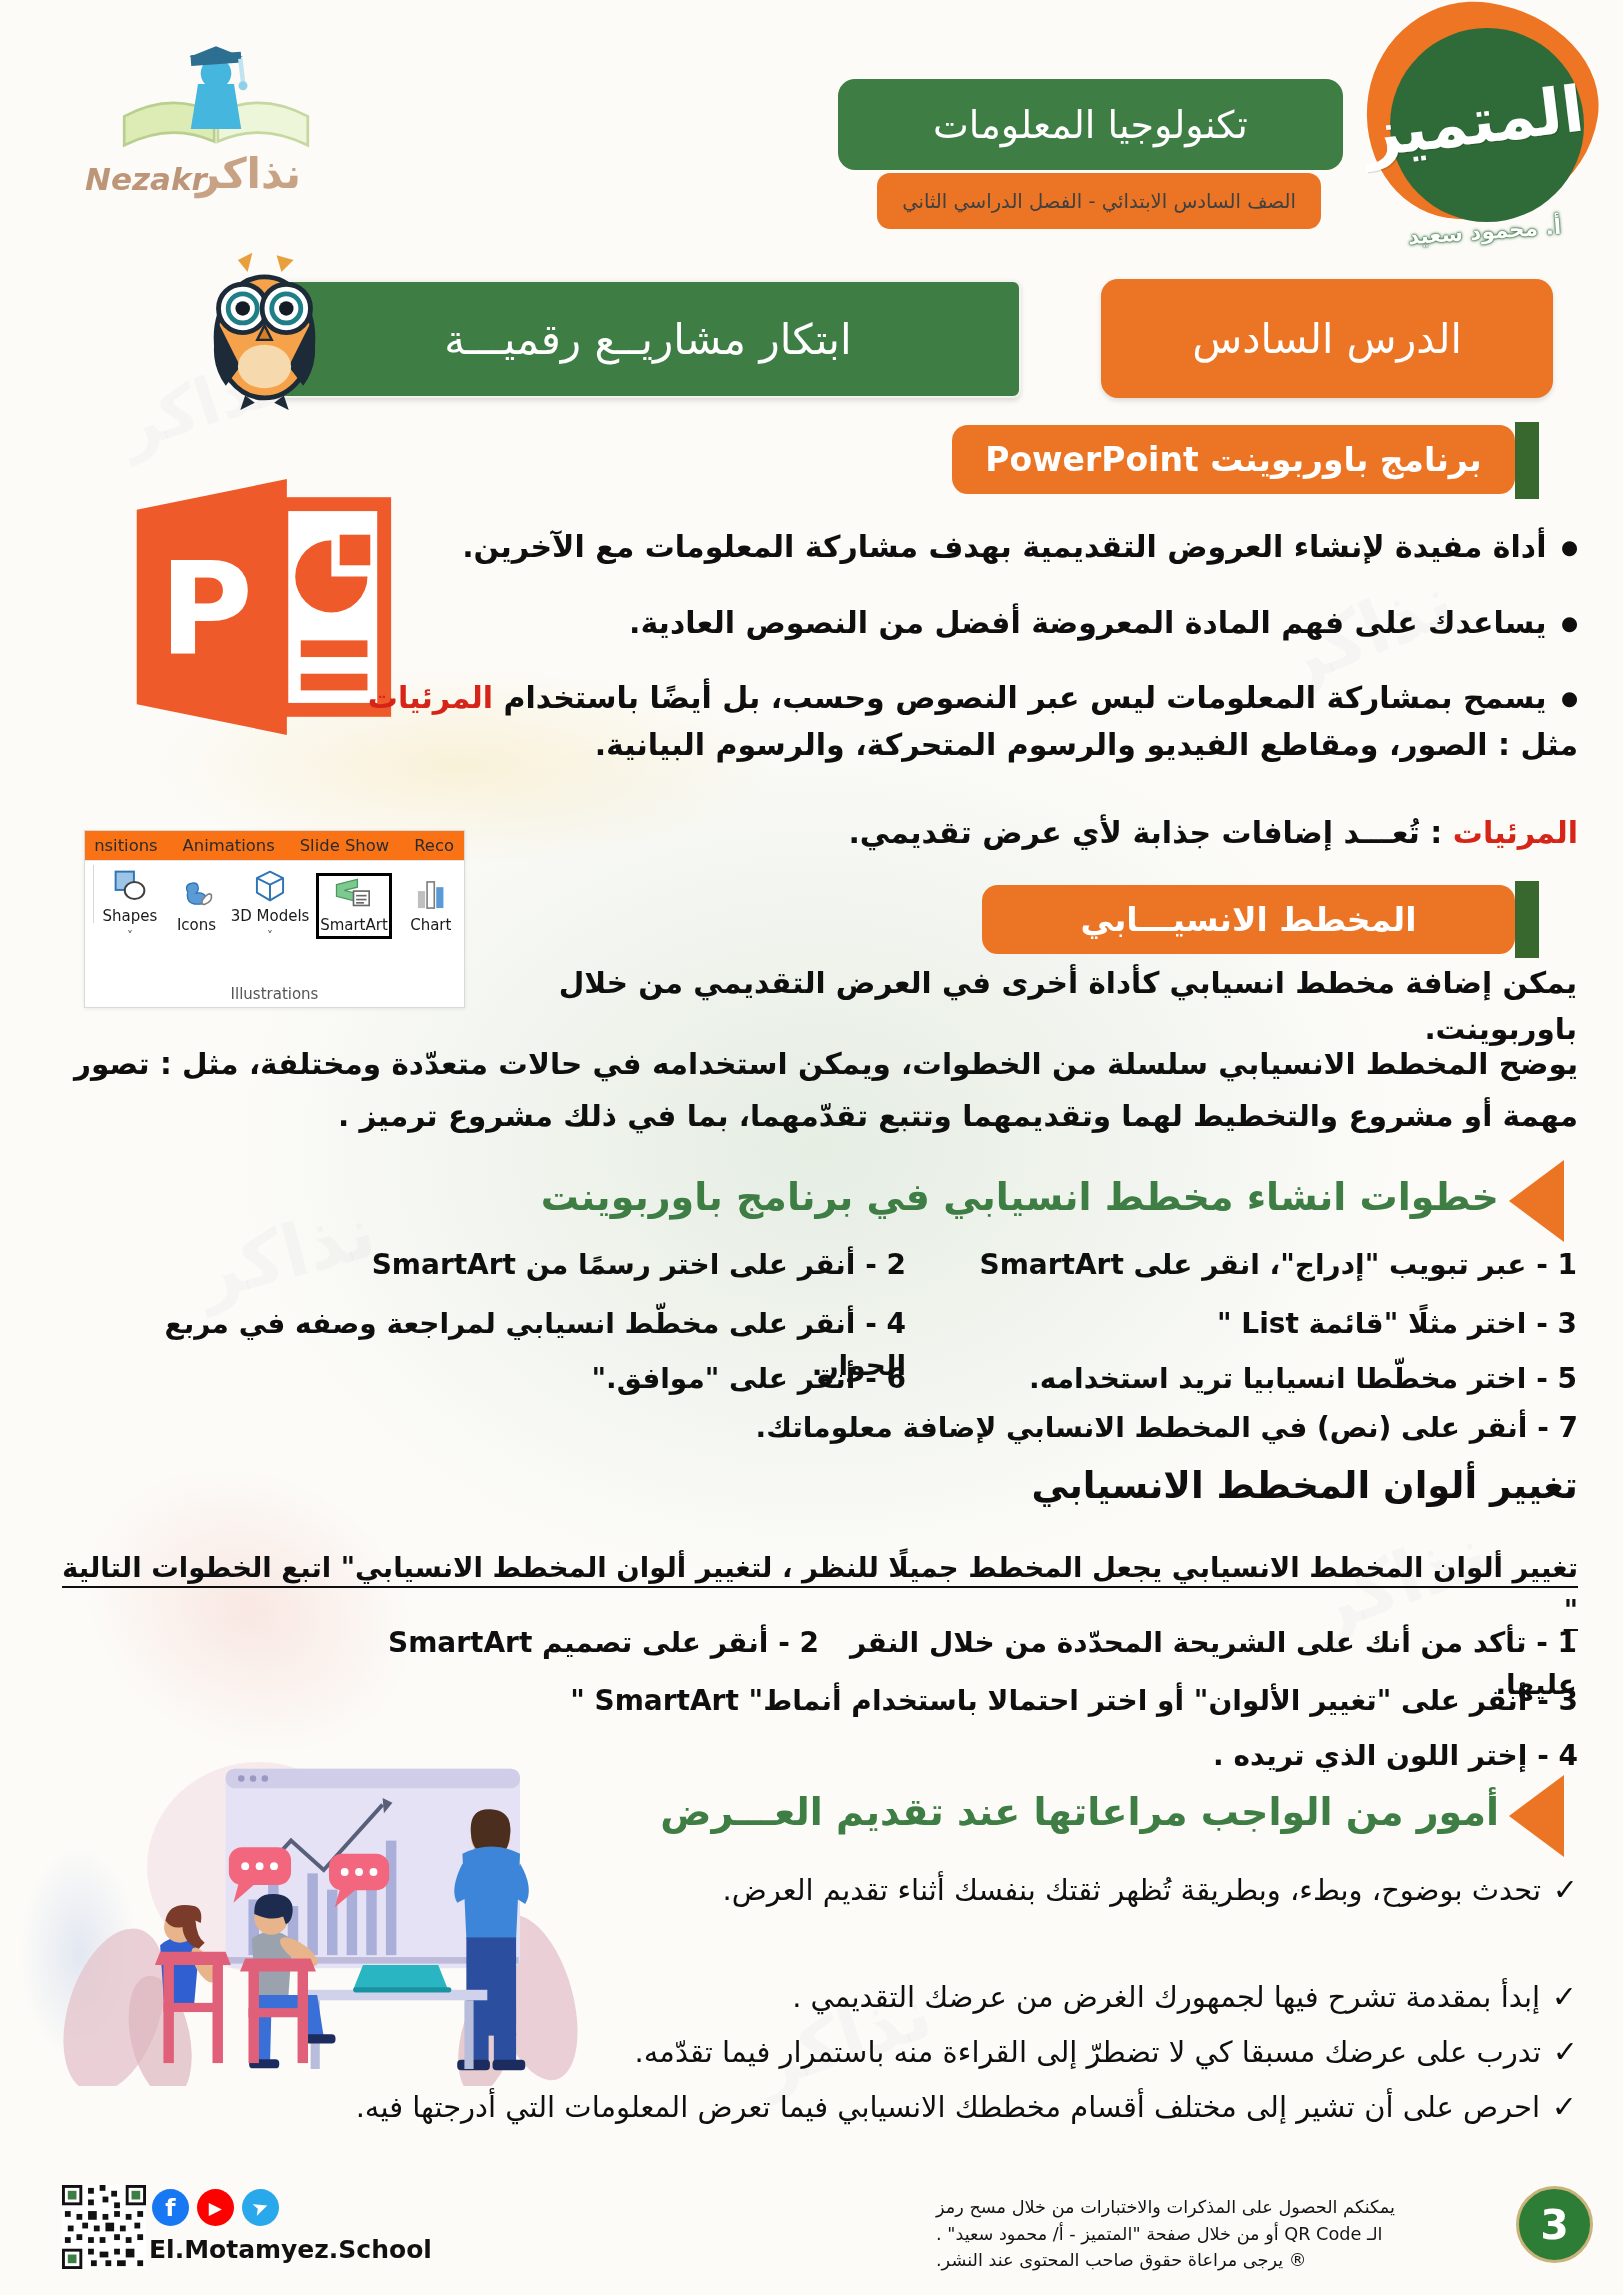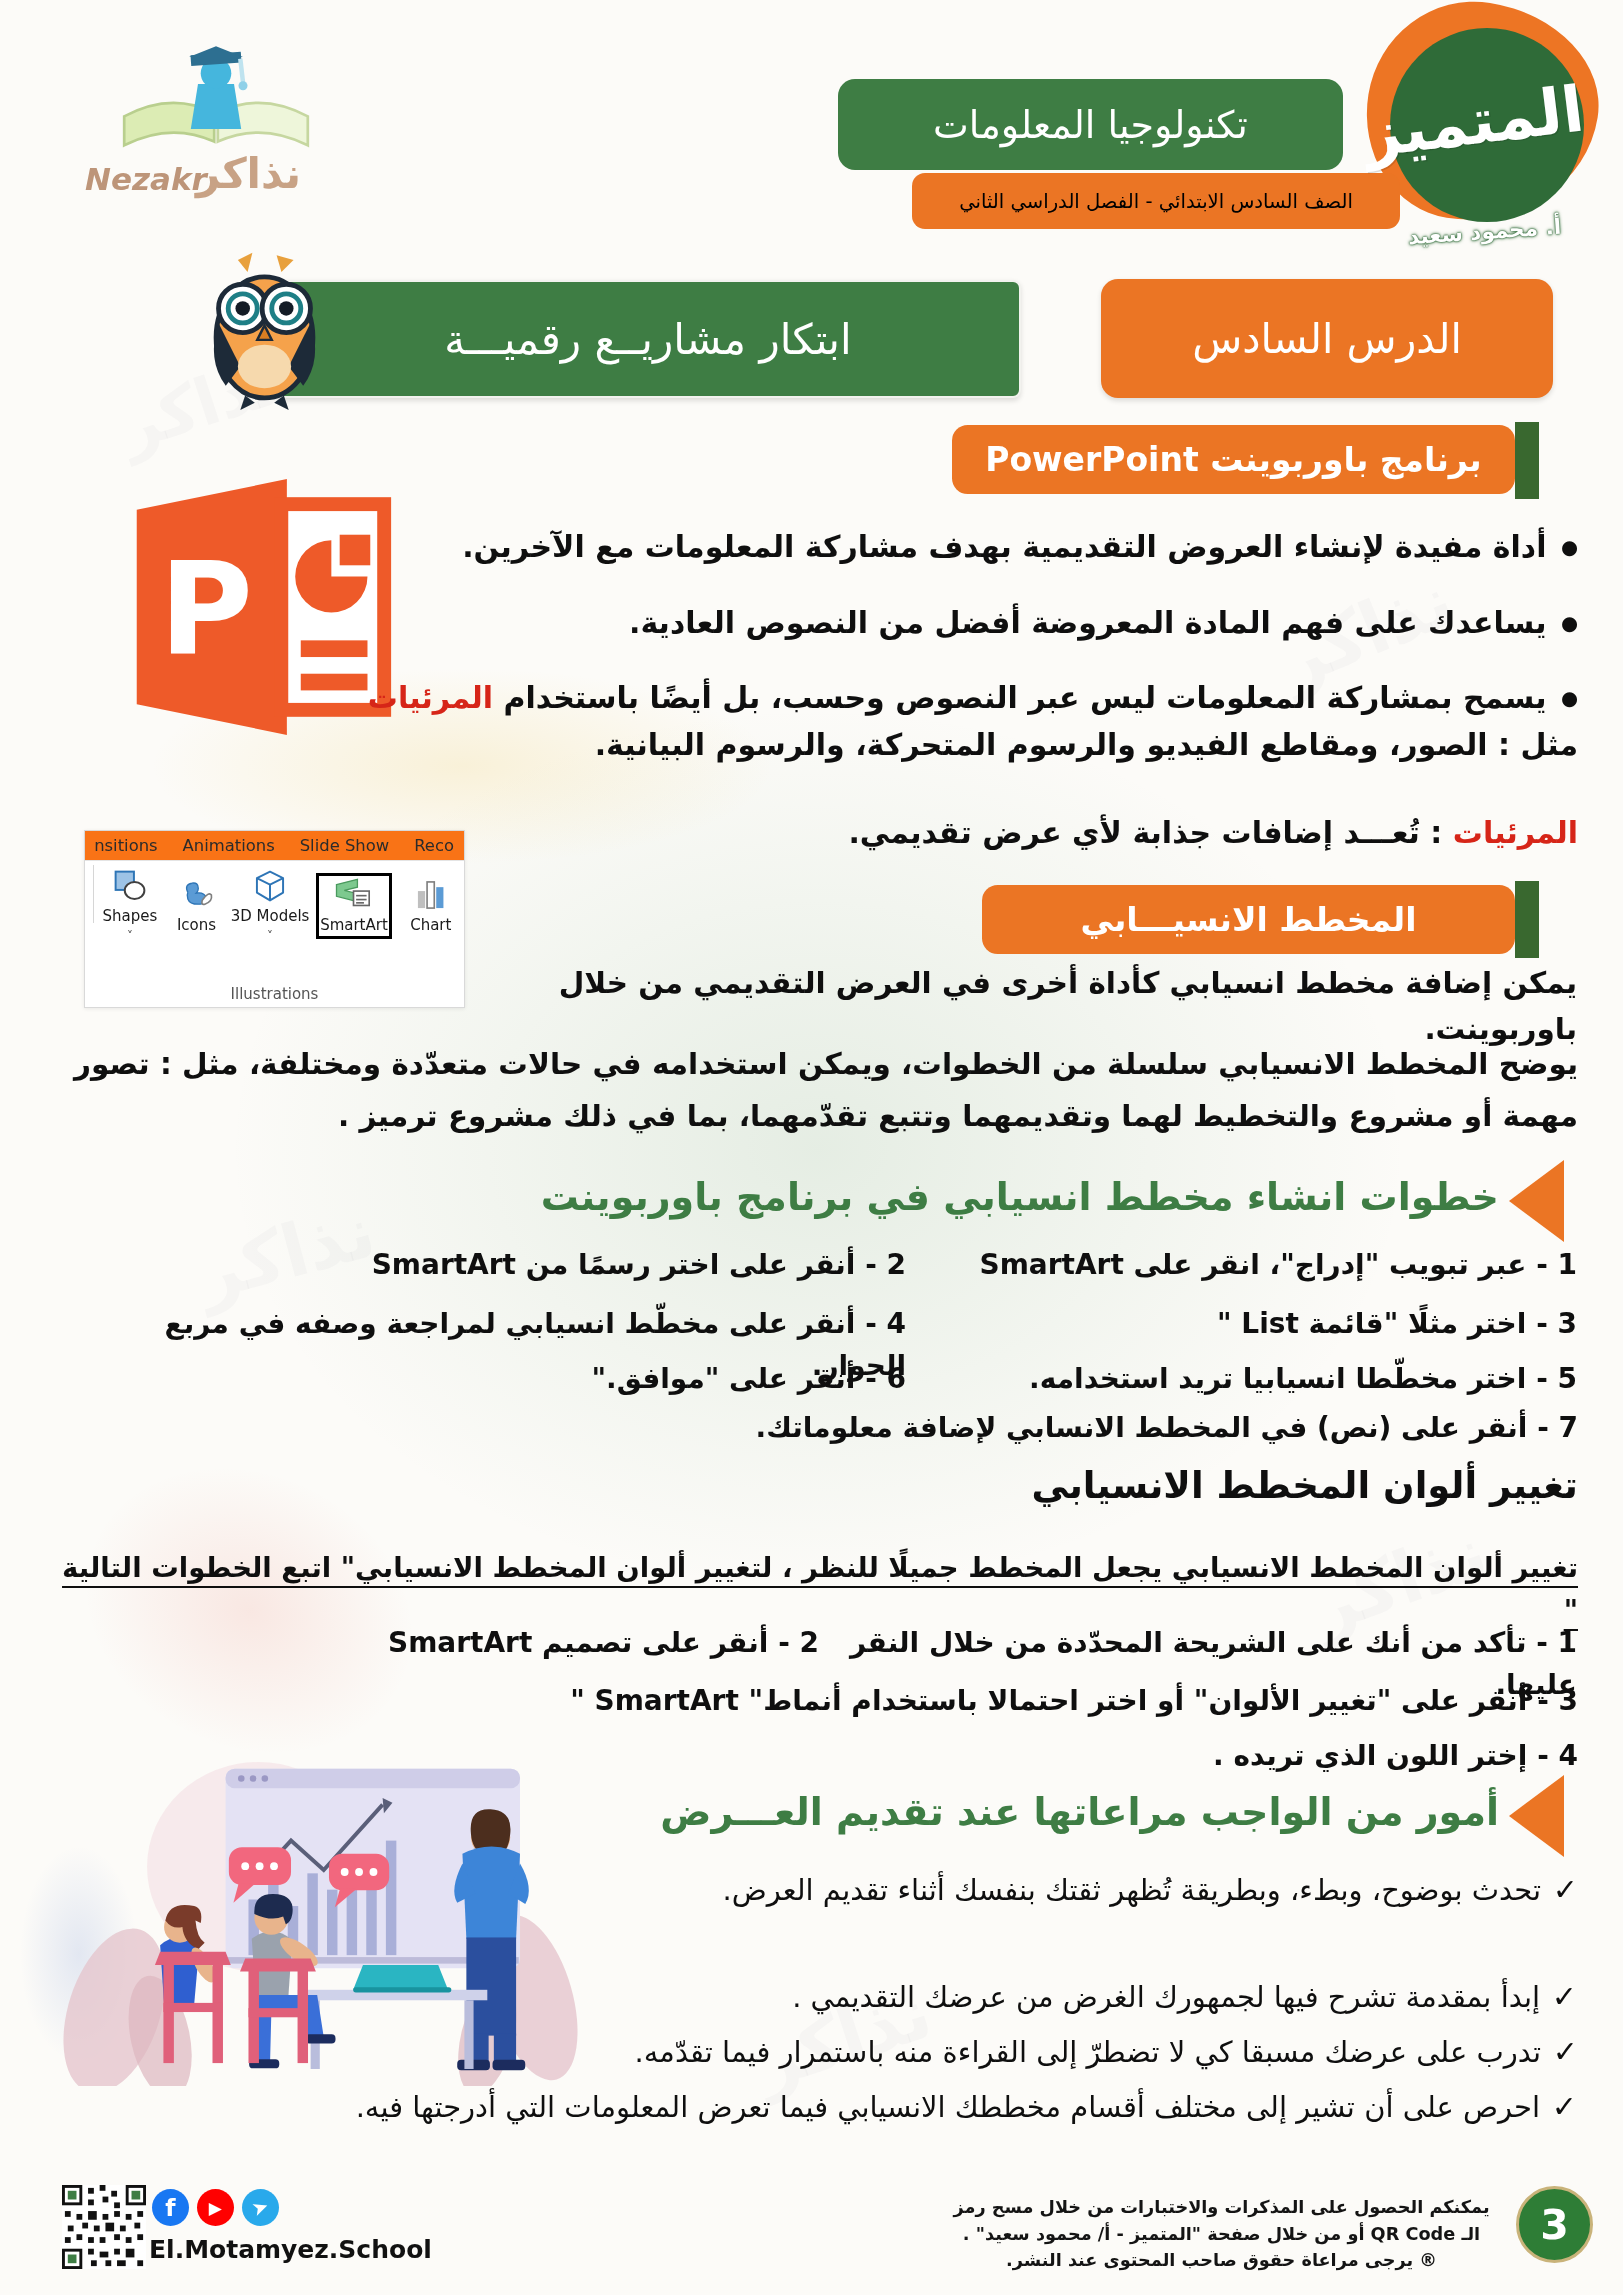--- a/index.html
+++ b/index.html
@@ -14,21 +14,21 @@
   .red{color:#D62518}
   .green-head{color:#3E7D44;font-weight:700;line-height:1.1}
   .tri-left{width:0;height:0;border-top:41px solid transparent;border-bottom:41px solid transparent;border-right:55px solid #EB7524}
   .step{position:absolute;font-size:28px;font-weight:700;text-align:right;line-height:1.5;color:#0f0f0f}
   .check-item{position:absolute;font-size:29px;font-weight:400;text-align:right;line-height:1.5;color:#0f0f0f}
   .check-item .ck{display:inline-block;margin-left:11.8px;font-size:30px}
   .wm{position:absolute;color:rgba(140,150,165,0.055);font-weight:700;pointer-events:none}
   .blob{position:absolute;pointer-events:none}
   
   .banner-green{left:838px;top:79px;width:505px;height:91px;background:#3E7D44;border-radius:17px;color:#fff;font-size:38px;z-index:3}
-  .banner-orange{left:912px;top:173px;width:488px;height:56px;background:#EB7524;border-radius:13px;color:#000000;font-size:19.6px;z-index:2}
+  .banner-orange{left:877px;top:173px;width:444px;height:56px;background:#EB7524;border-radius:13px;color:#404040;font-size:19.6px;z-index:2}
   .m-blob{left:1367px;top:2.6px;width:230px;height:219px;background:#ED7524;border-radius:46% 54% 58% 42% / 50% 44% 56% 50%;transform:rotate(9deg);z-index:1}
   .m-circle{left:1390px;top:27.5px;width:194px;height:194px;background:#2F6B38;border-radius:50%;z-index:2}
   .m-text{left:1390px;top:84px;width:194px;text-align:center;color:#fff;font-size:63px;font-weight:700;transform:rotate(-7deg);z-index:4;text-shadow:1.3px 1.3px 0 rgba(0,0,0,.12)}
   .m-teacher{left:1380px;top:219px;width:209px;text-align:center;color:#fff;font-size:21.6px;font-weight:700;z-index:4;transform:rotate(-4deg);text-shadow:0 0 2px #2F6B38,0 0 3.9px #2F6B38,0 0 1.3px #2F6B38}
   
   .lesson-green{left:275px;top:280px;width:746px;height:118px;background:#3E7D44;border-radius:7.9px;color:#fff;font-size:42px;border:2.6px solid #f2f2ee;box-shadow:0 2.6px 5.2px rgba(0,0,0,.12)}
   .lesson-orange{left:1101px;top:279px;width:452px;height:119px;background:#EB7524;border-radius:17px;color:#fff;font-size:41px;box-shadow:0 2.6px 5.2px rgba(0,0,0,.12)}
   
   .sec-head{border-radius:15.7px;color:#fff;font-size:33px}
   
@@ -354,21 +354,21 @@
       </div>
     <div class="soc yt">
         <span>▶</span>
       </div>
     <div class="soc tg">
         <span style="transform:rotate(-20deg)">➤</span>
       </div>
   </div>
   <div class="abs" style="left:149px;top:2235px;font-size:25px;font-weight:700;color:#111;direction:ltr">El.Motamyez.School</div>
 
-  <div class="abs" style="left:936px;top:2194px;width:571px;text-align:center;font-size:17.7px;font-weight:700;line-height:1.5;color:#141414">
+  <div class="abs" style="left:936px;top:2194px;width:571px;text-align:left;font-size:17.7px;font-weight:400;line-height:1.5;color:#141414">
     <div>يمكنكم الحصول على المذكرات والاختبارات من خلال مسح رمز</div>
     <div>الـ QR Code أو من خلال صفحة "المتميز - أ/ محمود سعيد" .</div>
     <div>® يرجى مراعاة حقوق صاحب المحتوى عند النشر.</div>
   </div>
 
   <div class="abs c page-num">
       <span>3</span>
     </div>
 
 </div>

